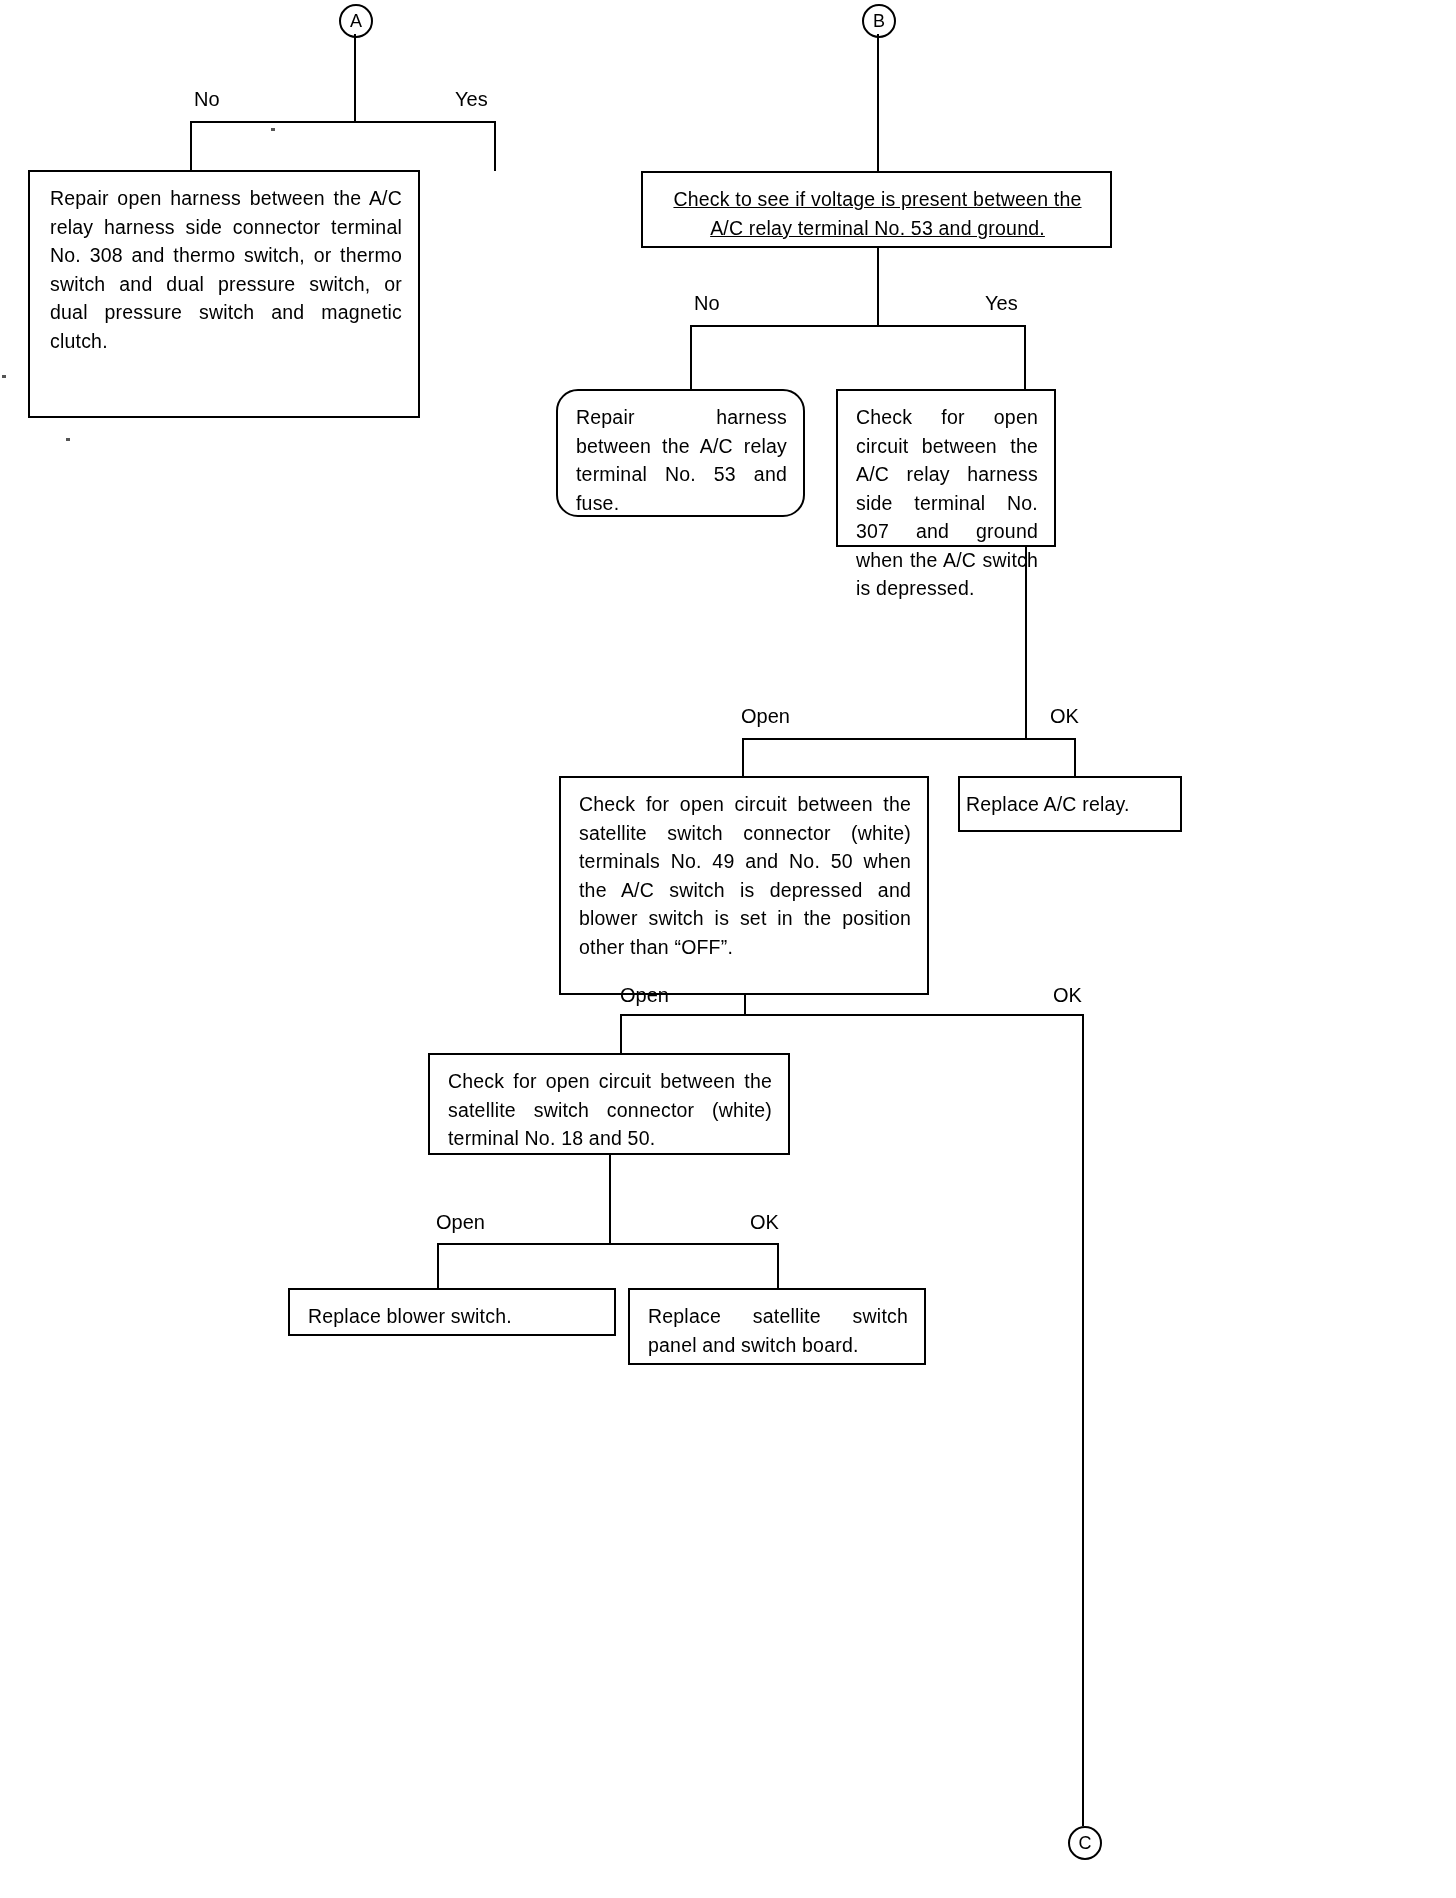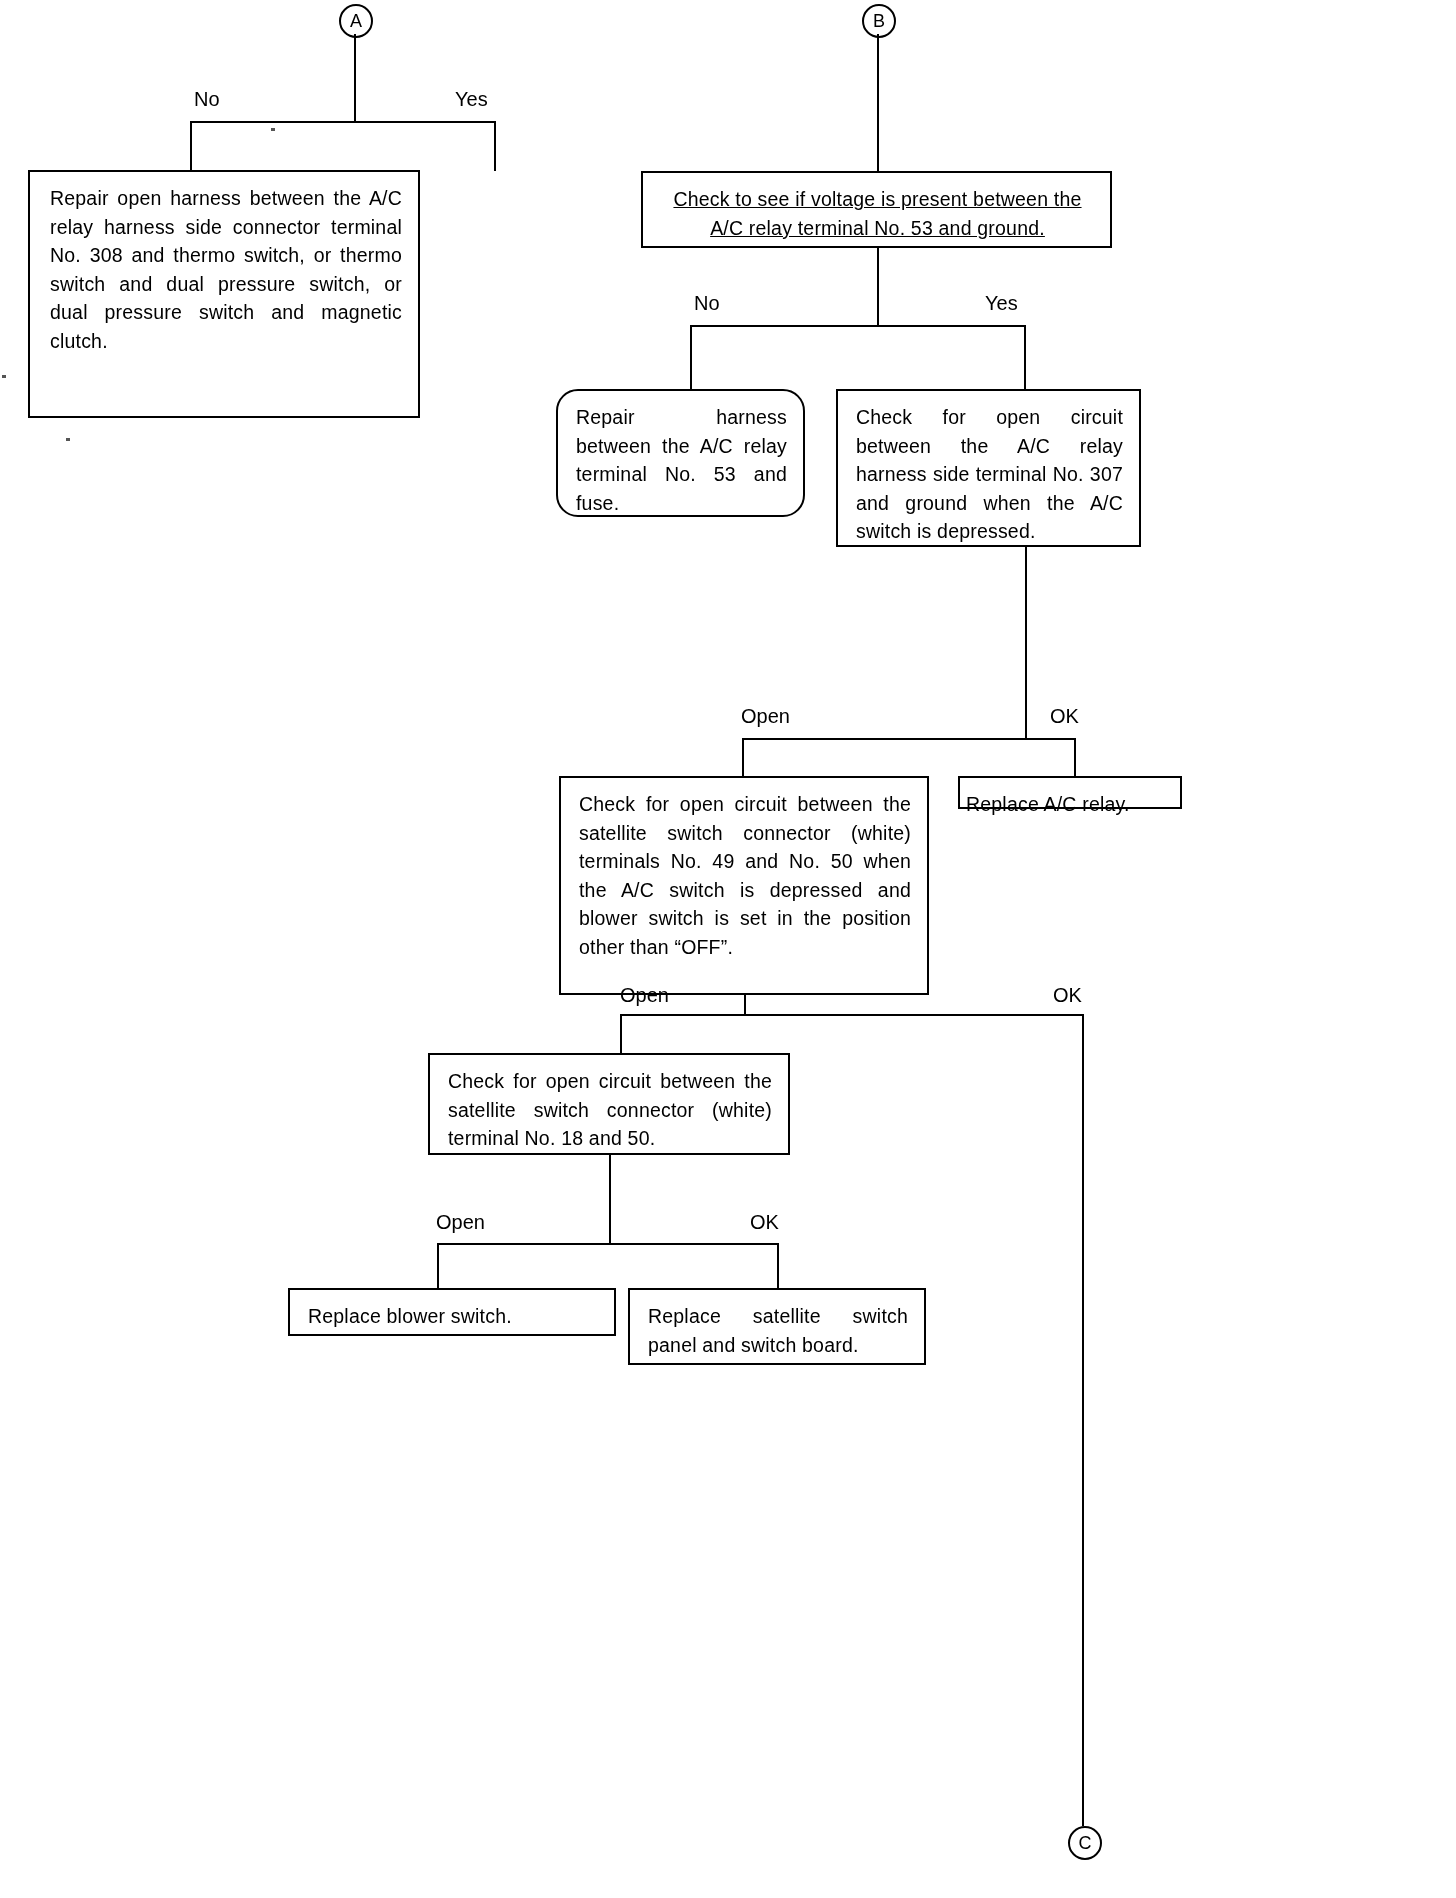--- a/index.html
+++ b/index.html
@@ -127,37 +127,37 @@
   <div class="vline" style="left:690px; top:325px; height:65px;"></div>
   <div class="vline" style="left:1024px; top:325px; height:65px;"></div>
 
   <div class="blabel" style="left:694px; top:292px;">No</div>
   <div class="blabel" style="left:985px; top:292px;">Yes</div>
 
   <div class="box just pad-b" style="left:556px; top:389px; width:249px; height:128px;border-radius:22px;">
     <span class="txt">Repair harness between the A/C relay terminal No. 53 and fuse.</span>
   </div>
 
-  <div class="box just pad-b" style="left:836px; top:389px; width:305px; height:158px;">
+  <div class="box just pad-b" style="left:836px; top:389px; width:220px; height:158px;">
     <span class="txt">Check for open circuit between the A/C relay harness side terminal No. 307 and ground when the A/C switch is depressed.</span>
   </div>
 
   <div class="vline" style="left:1025px; top:547px; height:193px;"></div>
   <div class="hline" style="left:742px; top:738px; width:334px;"></div>
   <div class="vline" style="left:742px; top:738px; height:39px;"></div>
   <div class="vline" style="left:1074px; top:738px; height:39px;"></div>
 
   <div class="blabel" style="left:741px; top:705px;">Open</div>
   <div class="blabel" style="left:1050px; top:705px;">OK</div>
 
   <div class="box just pad-b" style="left:559px; top:776px; width:370px; height:219px;">
     <span class="txt">Check for open circuit between the satellite switch connector (white) terminals No. 49 and No. 50 when the A/C switch is depressed and blower switch is set in the position other than “OFF”.</span>
   </div>
 
-  <div class="box pad-b" style="left:958px; top:776px; width:224px; height:33px;padding-left:6px;">
+  <div class="box pad-b" style="left:958px; top:776px; width:224px; height:56px;padding-left:6px;">
     <span class="txt">Replace A/C relay.</span>
   </div>
 
   <div class="vline" style="left:744px; top:995px; height:21px;"></div>
   <div class="hline" style="left:620px; top:1014px; width:464px;"></div>
   <div class="vline" style="left:620px; top:1014px; height:40px;"></div>
   <div class="vline" style="left:1082px; top:1014px; height:812px;"></div>
 
   <div class="blabel" style="left:620px; top:984px;">Open</div>
   <div class="blabel" style="left:1053px; top:984px;">OK</div>

